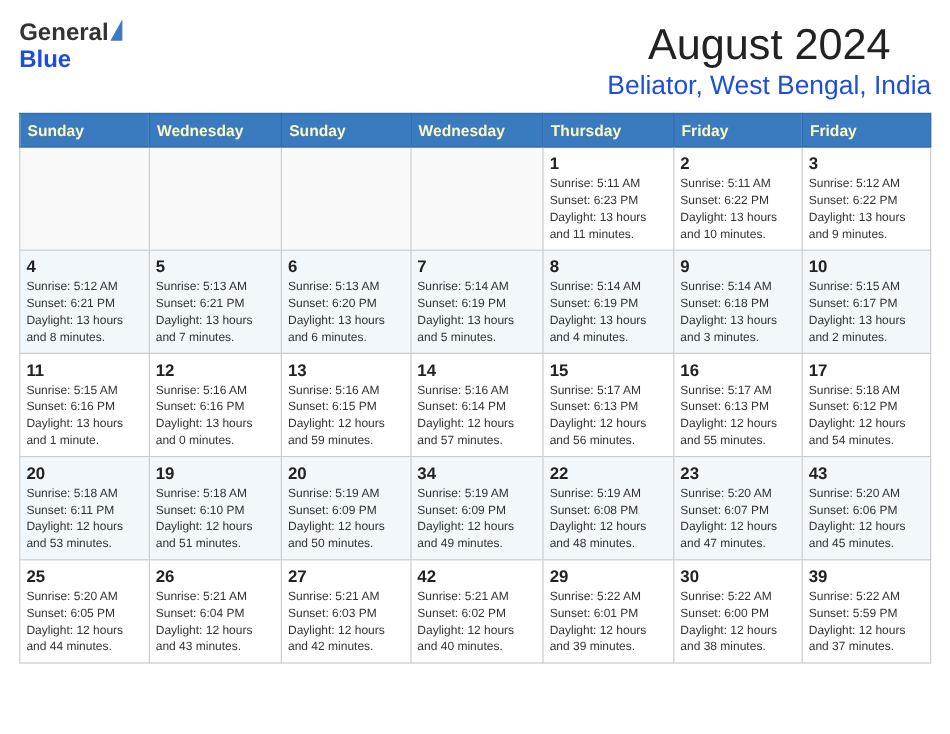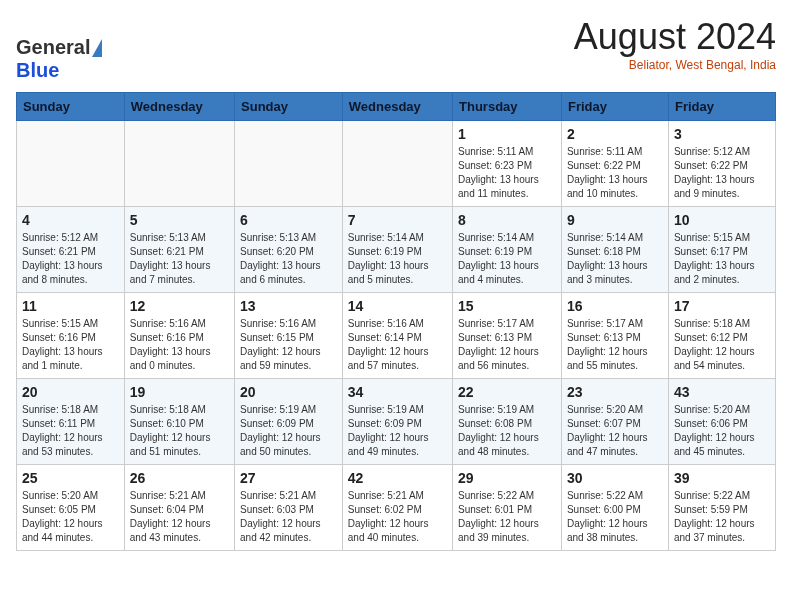--- a/index.html
+++ b/index.html
@@ -16,61 +16,60 @@
       justify-content: space-between;
       margin-bottom: 10px;
     }
     .logo {
       display: flex;
       flex-direction: column;
       align-items: flex-start;
     }
     .logo-text {
       display: flex;
-      align-items: flex-end;
-      margin-top: 20px;
+      align-items: flex-start;
     }
     .logo-general {
       font-size: 20px;
       font-weight: bold;
       color: #333;
     }
     .logo-blue {
       font-size: 20px;
       font-weight: bold;
       color: #1d4ed8;
     }
     .logo-triangle {
       width: 0;
       height: 0;
       border-left: 10px solid transparent;
       border-bottom: 18px solid #3a7abf;
       margin-left: 2px;
       margin-bottom: 2px;
     }
     .title-section {
-      text-align: right;
+      text-align: center;
     }
     .month-title {
       font-size: 36px;
       font-weight: normal;
       color: #222;
     }
     .location-title {
-      font-size: 12px;
-      color: #c2410c;
+      font-size: 22px;
+      color: #1d4ed8;
     }
     .calendar {
       width: 100%;
       border-collapse: collapse;
       border: 1px solid #ccc;
     }
     .calendar th {
       background-color: #3a7abf;
-      color: #0f172a;
+      color: #fef9c3;
       text-align: left;
       padding: 6px 6px;
       font-size: 13px;
       border: 1px solid #2d6aaf;
     }
     .calendar td {
       border: 1px solid #ccc;
       vertical-align: top;
       padding: 5px 5px;
       width: 113px;

